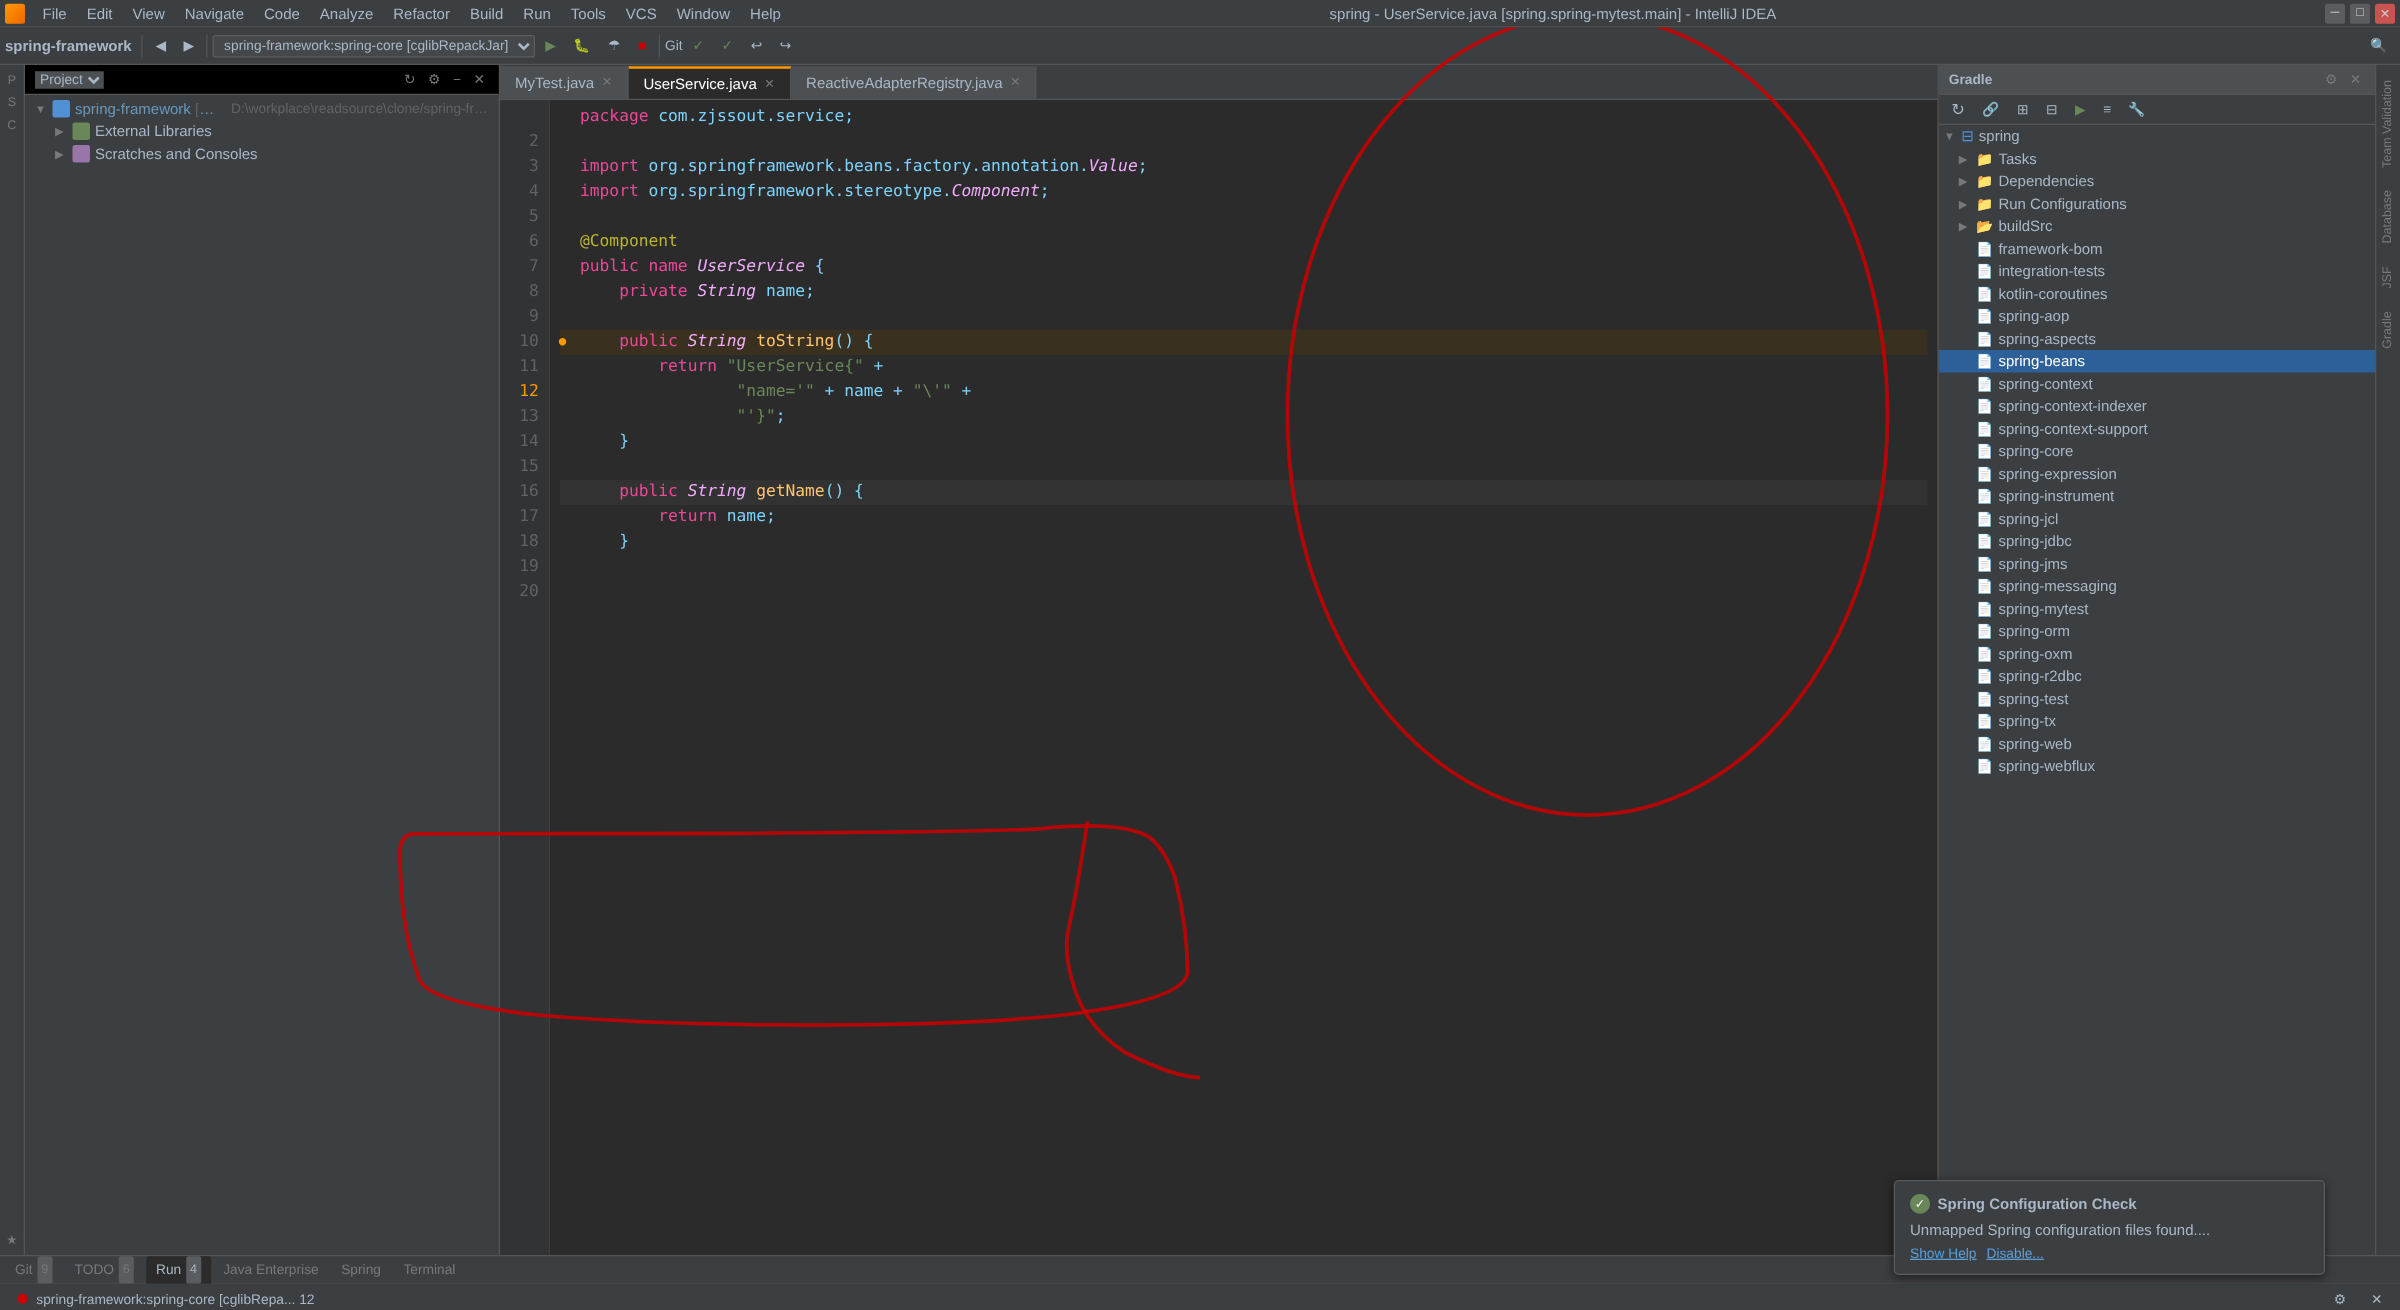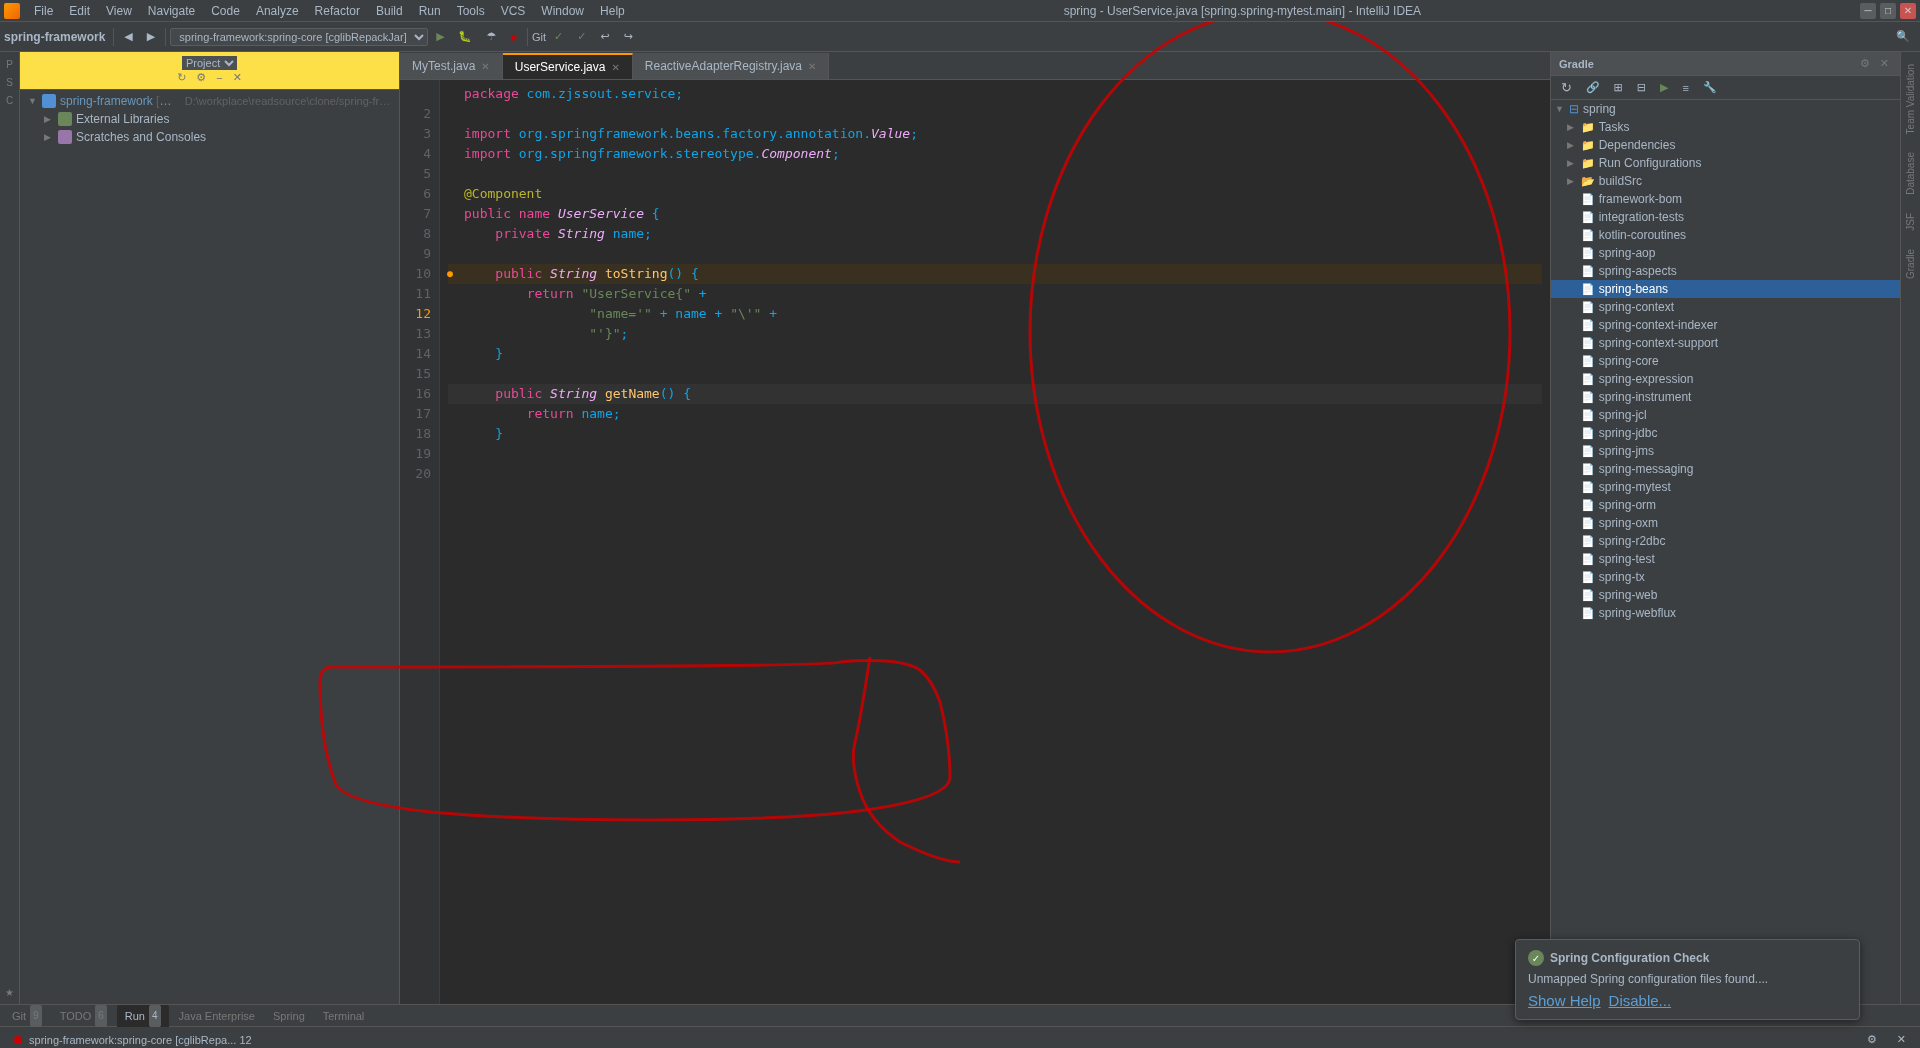--- a/index.html
+++ b/index.html
@@ -20,21 +20,21 @@
 
     
     #main-layout { display: flex; height: calc(1048px - 22px - 30px - 22px - 22px); }
 
     
     #left-sidebar { width: 20px; background: #3c3f41; border-right: 1px solid #555; display: flex; flex-direction: column; align-items: center; padding-top: 4px; gap: 2px; }
     .ls-icon { width: 16px; height: 16px; color: #787878; font-size: 10px; display: flex; align-items: center; justify-content: center; cursor: pointer; }
 
     
     #project-panel { width: 380px; background: #3c3f41; border-right: 1px solid #555; display: flex; flex-direction: column; }
-    #project-header { background: #fde047; padding: 4px 8px; font-size: 11px; display: flex; align-items: center; justify-content: space-between; border-bottom: 1px solid #555; flex-direction: column; }
+    #project-header { background: #000000; padding: 4px 8px; font-size: 11px; display: flex; align-items: center; justify-content: space-between; border-bottom: 1px solid #555; }
     .panel-title { color: #a9b7c6; font-weight: bold; }
     .panel-icons { display: flex; gap: 4px; }
     .panel-icon-btn { background: transparent; border: none; color: #787878; cursor: pointer; font-size: 11px; padding: 1px 3px; }
     #project-tree { flex: 1; overflow-y: auto; padding: 2px 0; }
     .tree-item { padding: 2px 8px; cursor: pointer; display: flex; align-items: center; gap: 4px; font-size: 12px; white-space: nowrap; overflow: hidden; }
     .tree-arrow { width: 10px; font-size: 9px; color: #787878; flex-shrink: 0; }
     .tree-icon { width: 14px; height: 14px; flex-shrink: 0; border-radius: 2px; }
     .module-icon { background: #5090d3; }
     .lib-icon { background: #6a8759; }
     .scratch-icon { background: #9876aa; }
@@ -52,21 +52,21 @@
     #line-numbers { background: #313335; padding: 4px 8px 4px 4px; color: #606366; font-family: 'Consolas', monospace; font-size: 13px; line-height: 20px; text-align: right; user-select: none; min-width: 40px; border-right: 1px solid #3c3f41; }
     #code-content { flex: 1; padding: 4px 8px; font-family: 'Consolas', monospace; font-size: 13px; line-height: 20px; overflow: auto; }
     .code-line { display: flex; align-items: center; min-height: 20px; white-space: pre; }
     .code-line.highlighted { background: #323232; }
     .code-line .gutter { width: 20px; margin-left: -8px; margin-right: 4px; text-align: center; color: #787878; font-size: 10px; }
     .kw { color: #ec4899; }
     .str { color: #6a8759; }
     .ann { color: #bbb529; }
     .cls { color: #f0abfc; font-style: italic; }
     .method { color: #ffc66d; }
-    .plain { color: #0ea5e9; }
+    .plain { color: #7dd3fc; }
 
     
     #gradle-panel { width: 350px; background: #3c3f41; border-left: 1px solid #555; display: flex; flex-direction: column; }
     #gradle-header { background: #4c5052; padding: 4px 8px; font-size: 11px; display: flex; align-items: center; justify-content: space-between; border-bottom: 1px solid #555; }
     #gradle-toolbar { background: #3c3f41; padding: 2px 4px; display: flex; gap: 2px; border-bottom: 1px solid #555; }
     #gradle-tree { flex: 1; overflow-y: auto; }
     .gradle-item { padding: 2px 4px; cursor: pointer; display: flex; align-items: center; gap: 4px; font-size: 12px; white-space: nowrap; }
     .gradle-item.selected { background: #2d6099; }
     .gradle-folder { color: #c8a020; font-size: 11px; }
     .gradle-leaf { color: #5c8ab5; font-size: 11px; }
@@ -83,21 +83,21 @@
     .run-tab { font-size: 11px; color: #787878; cursor: pointer; padding: 0 6px; height: 26px; line-height: 26px; }
     .run-tab.active { color: #a9b7c6; border-bottom: 2px solid #f90; }
 
     
     #spring-config-popup { position: absolute; bottom: 28px; right: 60px; width: 345px; background: #3c3f41; border: 1px solid #5a5d60; border-radius: 4px; padding: 10px 12px; box-shadow: 0 2px 8px rgba(0,0,0,0.5); }
     .scp-header { display: flex; align-items: center; gap: 6px; margin-bottom: 6px; }
     .scp-icon { width: 16px; height: 16px; background: #6a8759; border-radius: 50%; display: flex; align-items: center; justify-content: center; color: #fff; font-size: 10px; flex-shrink: 0; }
     .scp-title { font-weight: bold; color: #a9b7c6; font-size: 12px; }
     .scp-body { color: #a9b7c6; font-size: 12px; margin-bottom: 6px; }
     .scp-actions { display: flex; gap: 8px; }
-    .scp-link { color: #5c9fd8; cursor: pointer; text-decoration: underline; font-size: 15px; }
+    .scp-link { color: #5c9fd8; cursor: pointer; text-decoration: underline; font-size: 11px; }
 
     
     #annotation-layer { position: absolute; top: 22px; left: 0; width: 1920px; height: calc(1048px - 22px); pointer-events: none; }
 
     
     ::-webkit-scrollbar { width: 8px; height: 8px; }
     ::-webkit-scrollbar-track { background: #3c3f41; }
     ::-webkit-scrollbar-thumb { background: #5a5d60; border-radius: 4px; }
 
     

